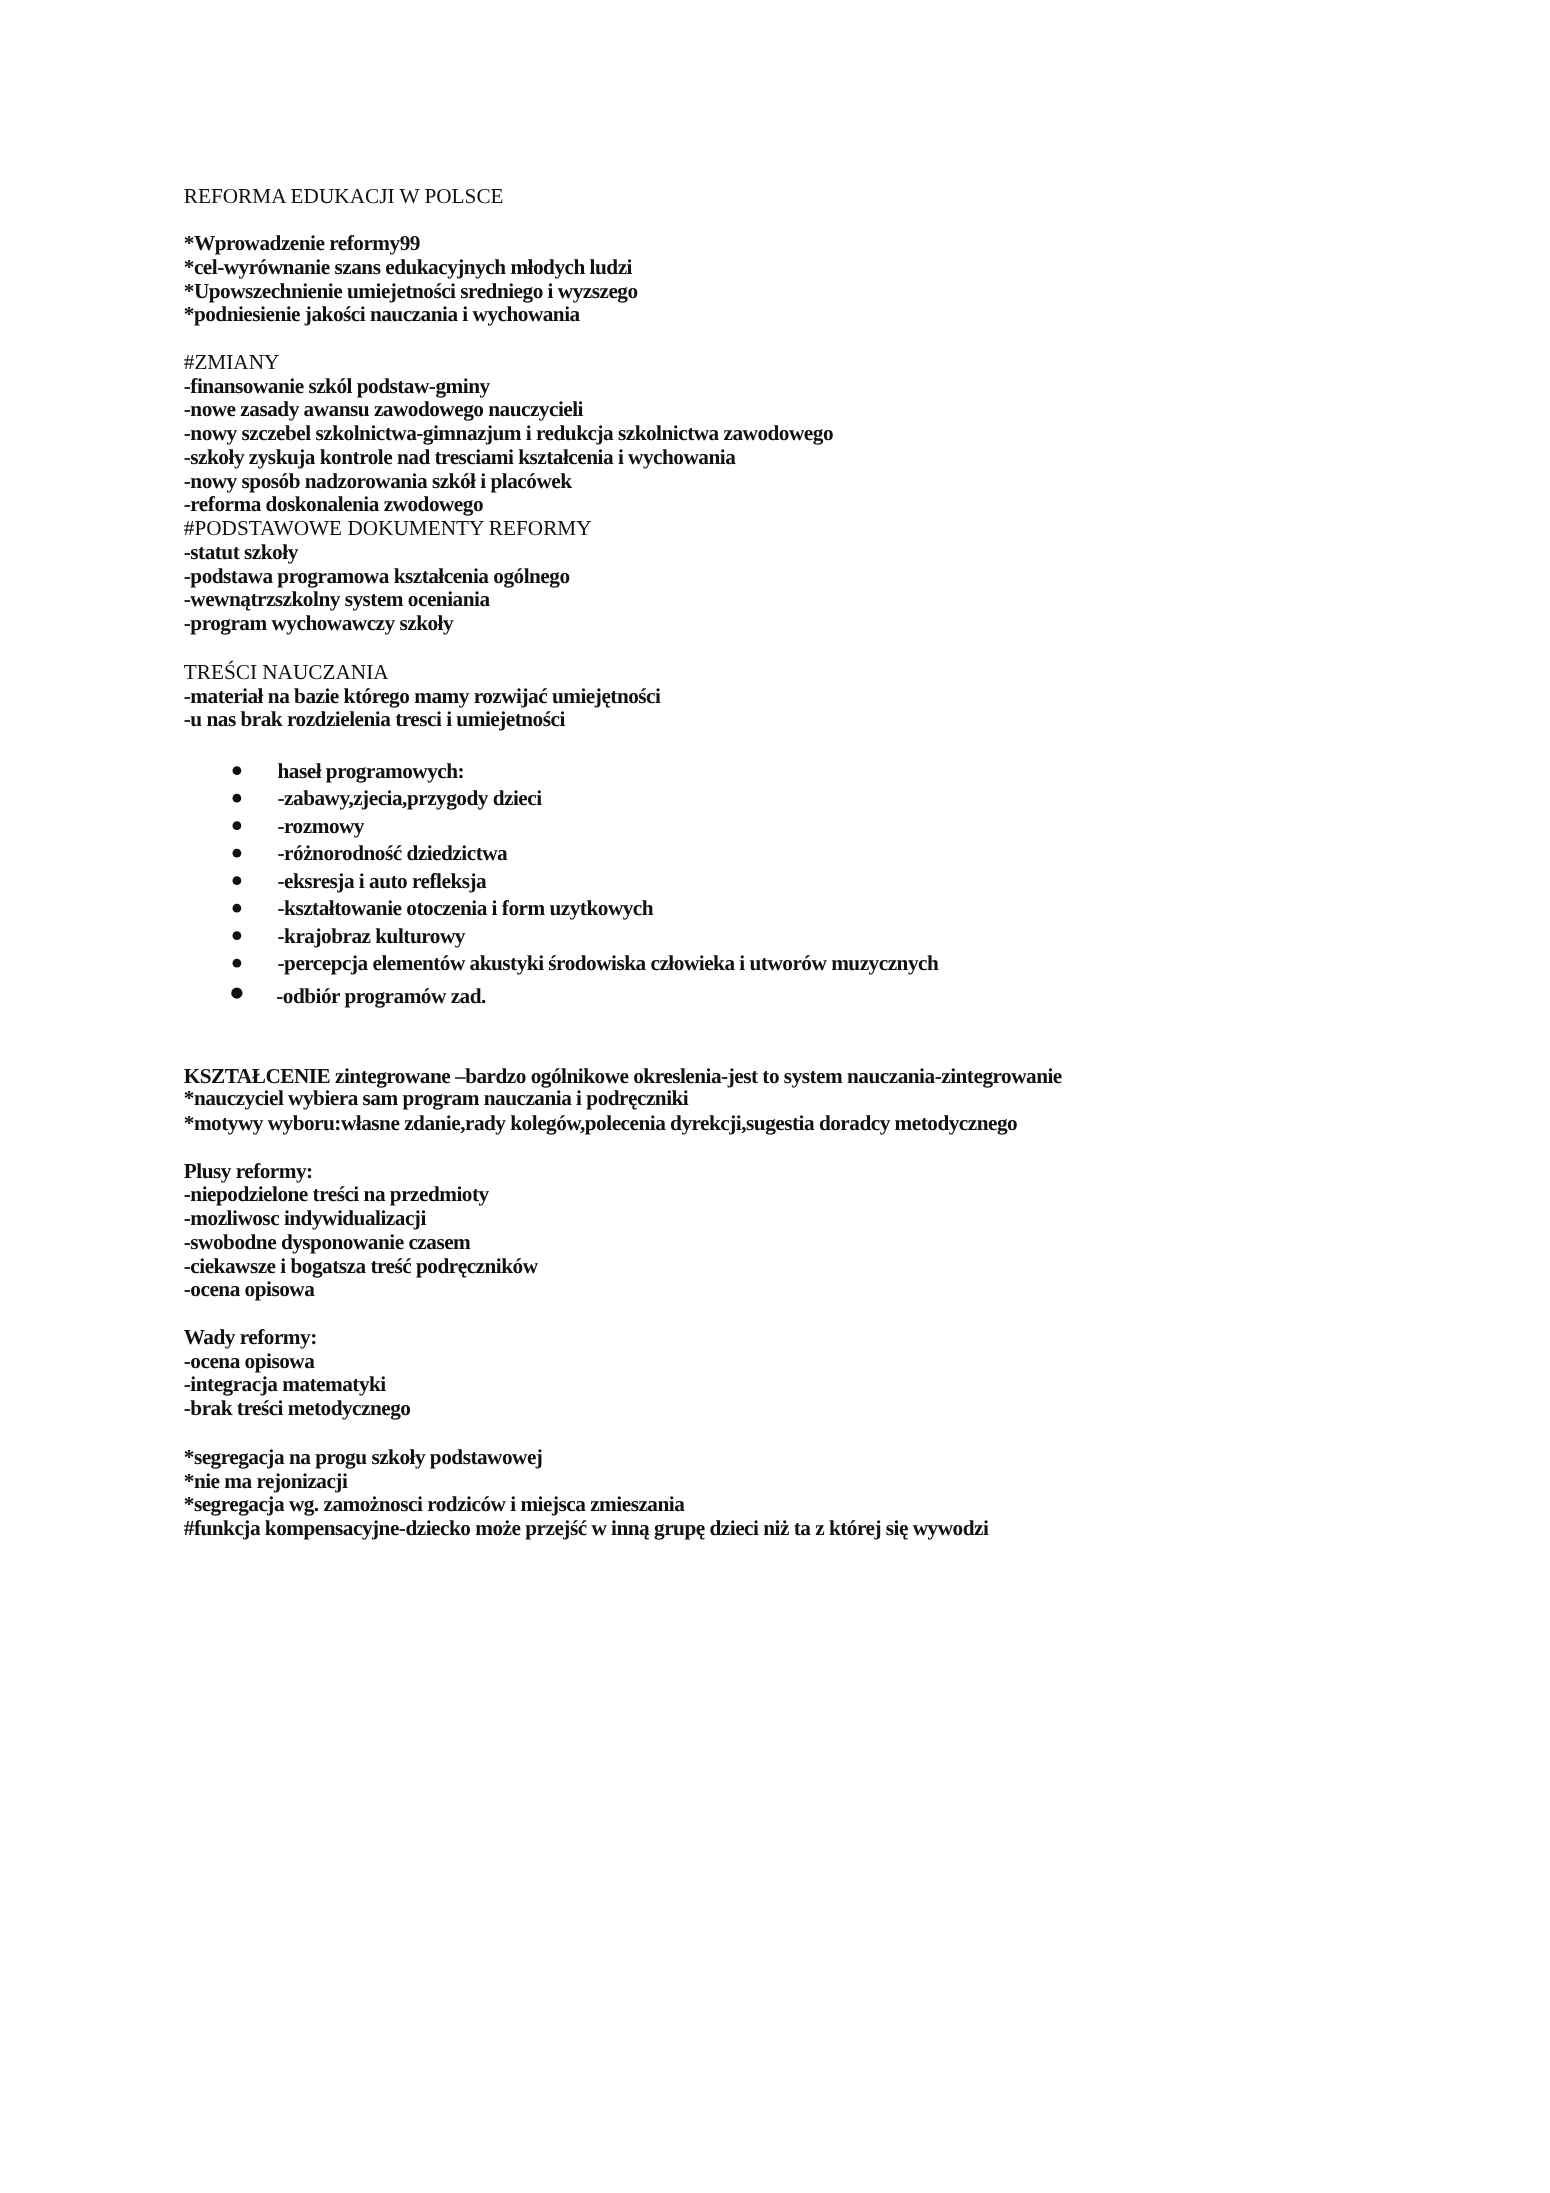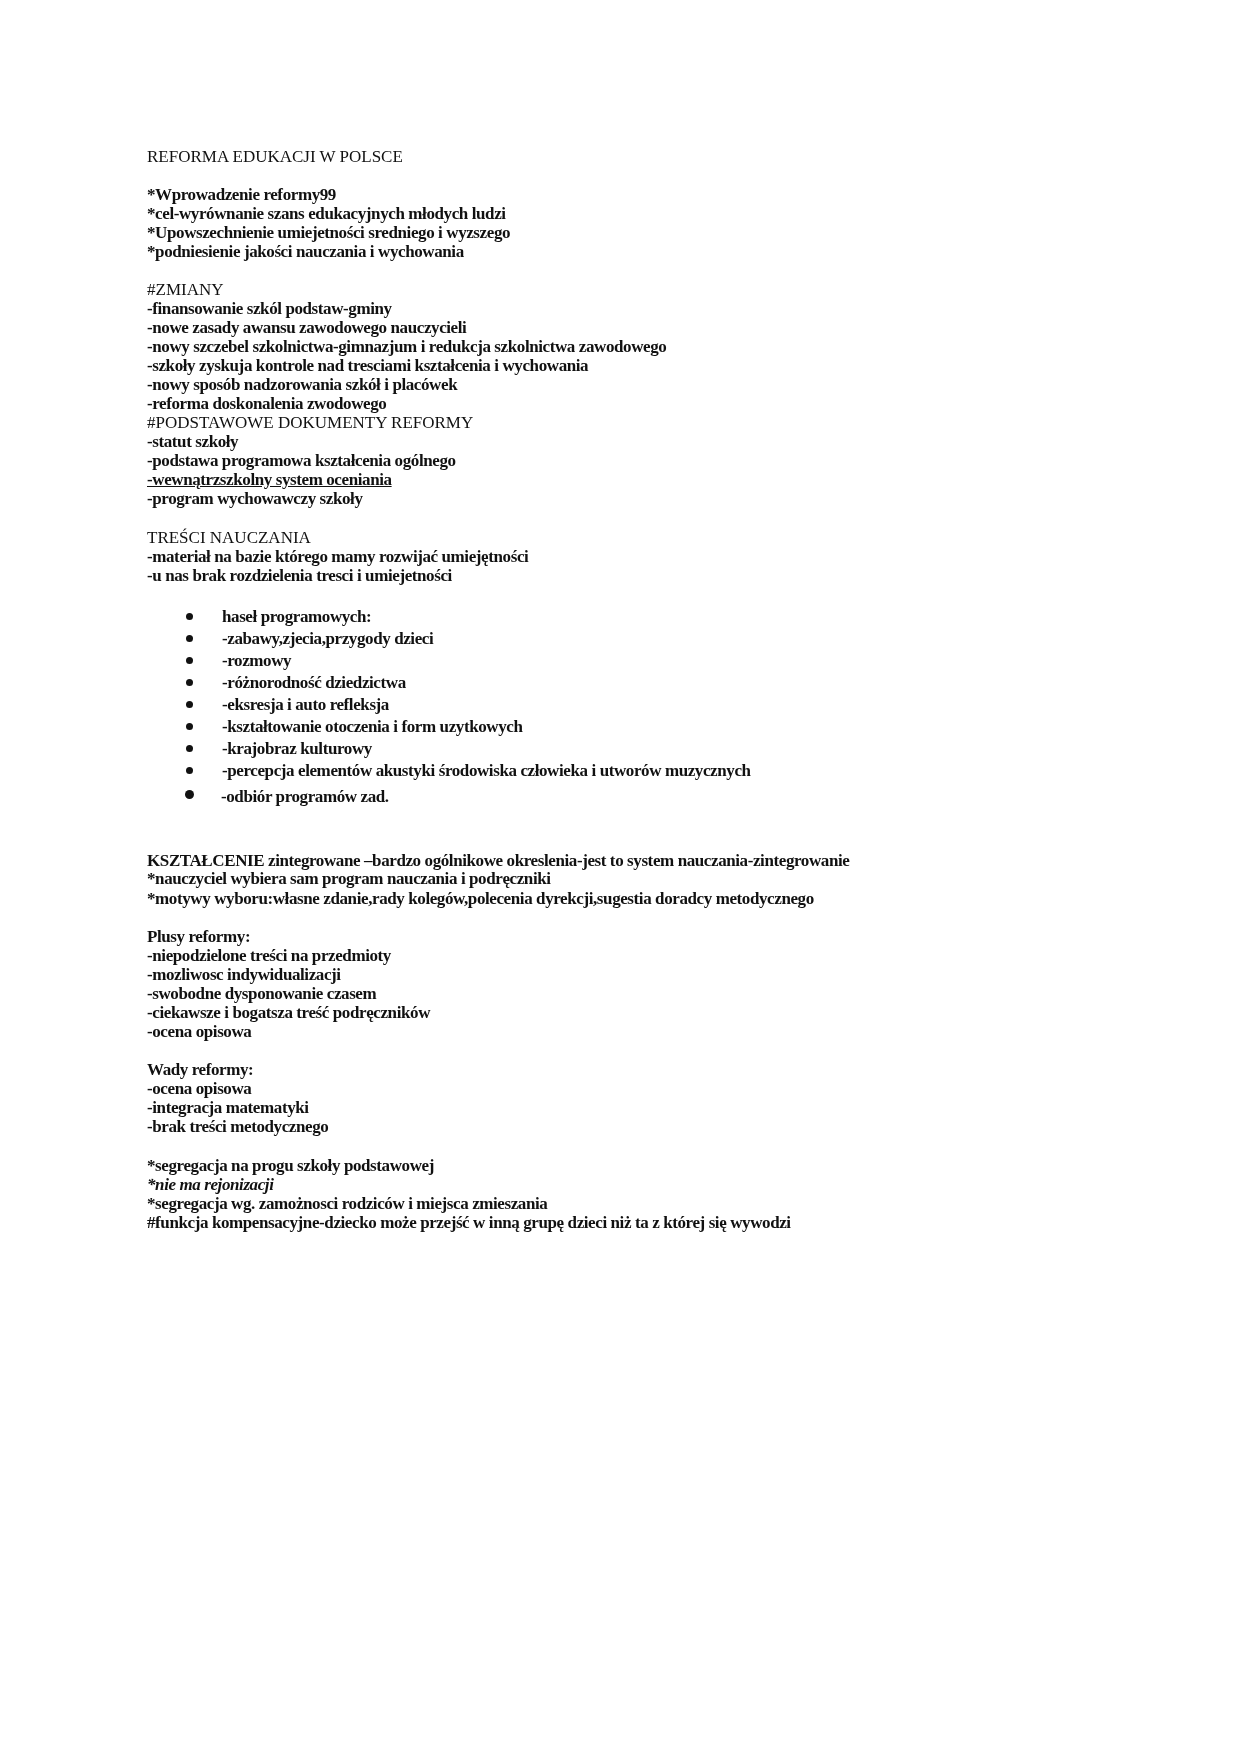--- a/index.html
+++ b/index.html
@@ -32,21 +32,21 @@
   <div class="line bold" style="top:299px;">-finansowanie szkól podstaw-gminy</div>
   <div class="line bold" style="top:318px;">-nowe zasady awansu zawodowego nauczycieli</div>
   <div class="line bold" style="top:337px;">-nowy szczebel szkolnictwa-gimnazjum i redukcja szkolnictwa zawodowego</div>
   <div class="line bold" style="top:356px;">-szkoły zyskuja kontrole nad tresciami kształcenia i wychowania</div>
   <div class="line bold" style="top:375px;">-nowy sposób nadzorowania szkół i placówek</div>
   <div class="line bold" style="top:394px;">-reforma doskonalenia zwodowego</div>
 
   <div class="line" style="top:413px;">#PODSTAWOWE DOKUMENTY REFORMY</div>
   <div class="line bold" style="top:432px;">-statut szkoły</div>
   <div class="line bold" style="top:451px;">-podstawa programowa kształcenia ogólnego</div>
-  <div class="line bold" style="top:470px;text-decoration:underline;">-wewnątrzszkolny system oceniania</div>
+  <div class="line bold" style="top:470px;">-wewnątrzszkolny system oceniania</div>
   <div class="line bold" style="top:489px;">-program wychowawczy szkoły</div>
 
   <div class="line" style="top:528px;">TREŚCI NAUCZANIA</div>
   <div class="line bold" style="top:547px;">-materiał na bazie którego mamy rozwijać umiejętności</div>
   <div class="line bold" style="top:566px;">-u nas brak rozdzielenia tresci i umiejetności</div>
 
   <div class="bullet-row" style="top:607px;"><span class="bullet-dot"></span><span>haseł programowych:</span></div>
   <div class="bullet-row" style="top:629px;"><span class="bullet-dot"></span><span>-zabawy,zjecia,przygody dzieci</span></div>
   <div class="bullet-row" style="top:651px;"><span class="bullet-dot"></span><span>-rozmowy</span></div>
   <div class="bullet-row" style="top:673px;"><span class="bullet-dot"></span><span>-różnorodność dziedzictwa</span></div>
@@ -66,17 +66,17 @@
   <div class="line bold" style="top:984px;">-swobodne dysponowanie czasem</div>
   <div class="line bold" style="top:1003px;">-ciekawsze i bogatsza treść podręczników</div>
   <div class="line bold" style="top:1022px;">-ocena opisowa</div>
 
   <div class="line bold" style="top:1060px;">Wady reformy:</div>
   <div class="line bold" style="top:1079px;">-ocena opisowa</div>
   <div class="line bold" style="top:1098px;">-integracja matematyki</div>
   <div class="line bold" style="top:1117px;">-brak treści metodycznego</div>
 
   <div class="line bold" style="top:1156px;">*segregacja na progu szkoły podstawowej</div>
-  <div class="line bold" style="top:1175px;font-style:italic;">*nie ma rejonizacji</div>
+  <div class="line bold" style="top:1175px;">*nie ma rejonizacji</div>
   <div class="line bold" style="top:1194px;">*segregacja wg. zamożnosci rodziców i miejsca zmieszania</div>
   <div class="line bold" style="top:1213px;">#funkcja kompensacyjne-dziecko może przejść w inną grupę dzieci niż ta z której się wywodzi</div>
 
 </div>
 
 </body></html>

